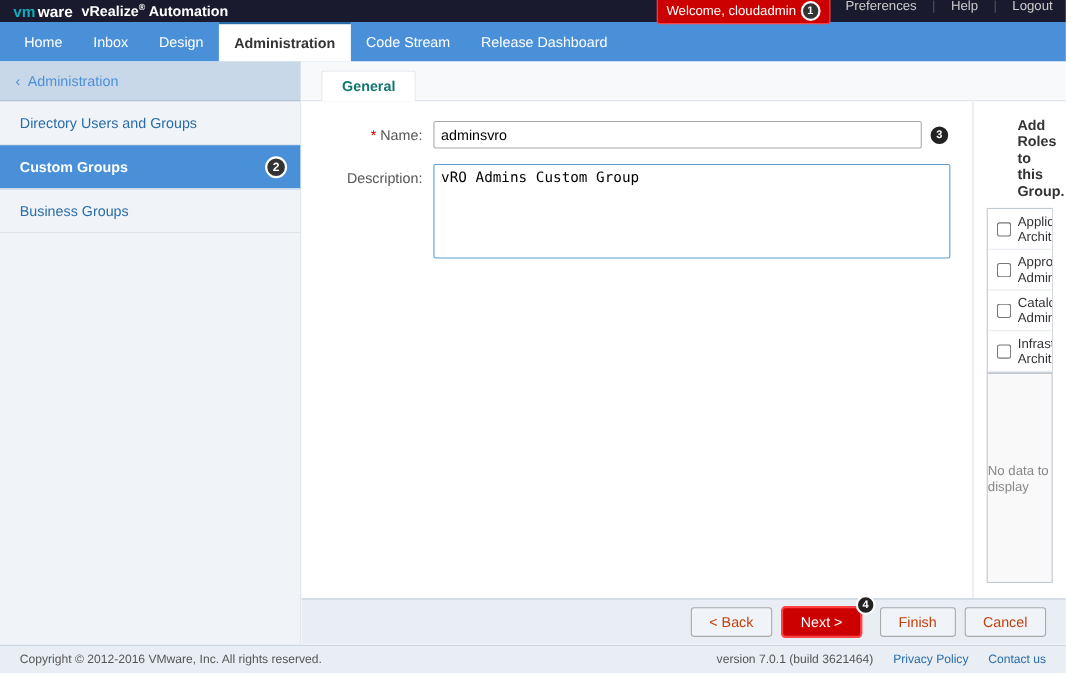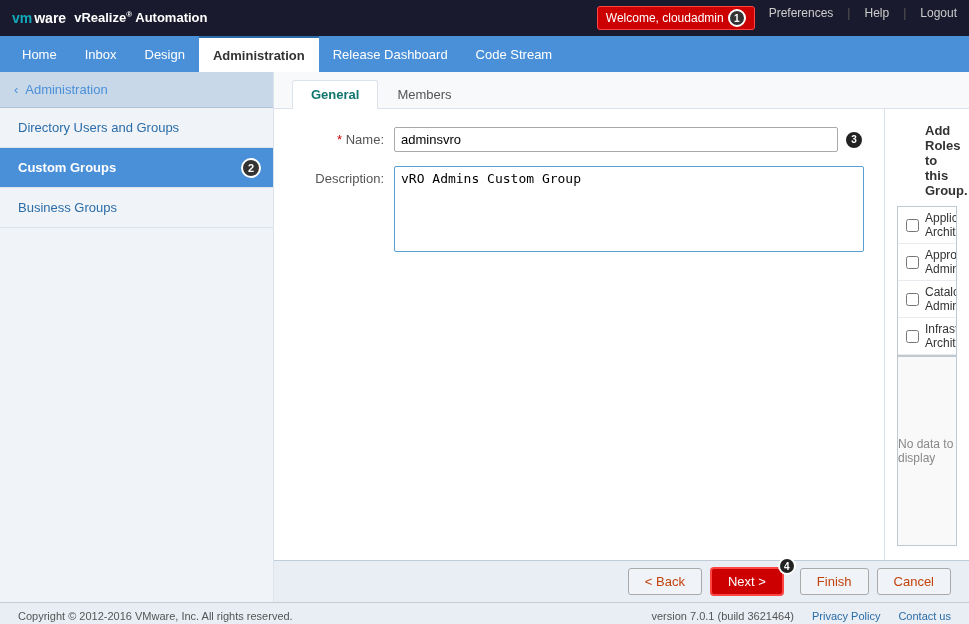--- a/index.html
+++ b/index.html
@@ -1,19 +1,19 @@
 <!DOCTYPE html>
 <html><head>
   <meta charset="utf-8">
   <style>
     * { box-sizing: border-box; margin: 0; padding: 0; }
     body { font-family: Arial, Helvetica, sans-serif; font-size: 12px; background: #fff; width: 969px; height: 624px; overflow: hidden; }
 
     
-    .top-bar { background: #1a1a2e; height: 36px; display: flex; align-items: center; justify-content: space-between; padding: 0 12px; }
+    .top-bar { background: #1a1a2e; height: 20px; display: flex; align-items: center; justify-content: space-between; padding: 0 12px; }
     .vmware-logo { color: #fff; font-size: 13px; font-weight: bold; display: flex; align-items: center; gap: 2px; }
     .top-bar-right { display: flex; align-items: flex-start; gap: 14px; color: #ccc; font-size: 12px; }
     .top-bar-right a { color: #ccc; text-decoration: none; cursor: pointer; }
     .welcome-box { background: #cc0000; border: 1.5px solid #ff4444; border-radius: 3px; padding: 2px 8px; color: #fff; font-size: 12px; display: flex; align-items: center; gap: 4px; }
     .circle-num { background: #333; border: 2px solid #fff; border-radius: 50%; width: 18px; height: 18px; display: inline-flex; align-items: center; justify-content: center; color: #fff; font-size: 10px; font-weight: bold; }
 
     
     .main-nav { background: #4a90d9; height: 36px; display: flex; align-items: stretch; padding: 0 8px; }
     .main-nav a { color: #fff; text-decoration: none; padding: 0 14px; display: flex; align-items: center; font-size: 13px; cursor: pointer; }
     .main-nav a.active { background: #fff; color: #333; font-weight: bold; border-top: 2px solid #2a6ca8; }
@@ -89,22 +89,22 @@
     <span style="color:#555;">|</span>
     <a>Logout</a>
   </div>
 </div>
 
 <nav class="main-nav">
   <a>Home</a>
   <a>Inbox</a>
   <a>Design</a>
   <a class="active">Administration</a>
+  <a>Code Stream</a>
   <a>Release Dashboard</a>
-  <a>Code Stream</a>
 </nav>
 
 <div class="page-body">
 
   <div class="sidebar">
     <div class="sidebar-admin-header">
       <span>‹</span> <span>Administration</span>
     </div>
     <div class="sidebar-item">
       <span>Directory Users and Groups</span>
@@ -115,21 +115,20 @@
     </div>
     <div class="sidebar-item">
       <span>Business Groups</span>
     </div>
   </div>
 
   <div class="main-content">
 
     <div class="tabs">
       <div class="tab active">General</div>
-      <div class="tab">Members</div>
     </div>
 
     <div class="form-area">
 
       <div class="form-left">
 
         <div class="form-row">
           <div class="form-label">
             <span style="color:#cc0000;">*</span>
             <span>Name:</span>

